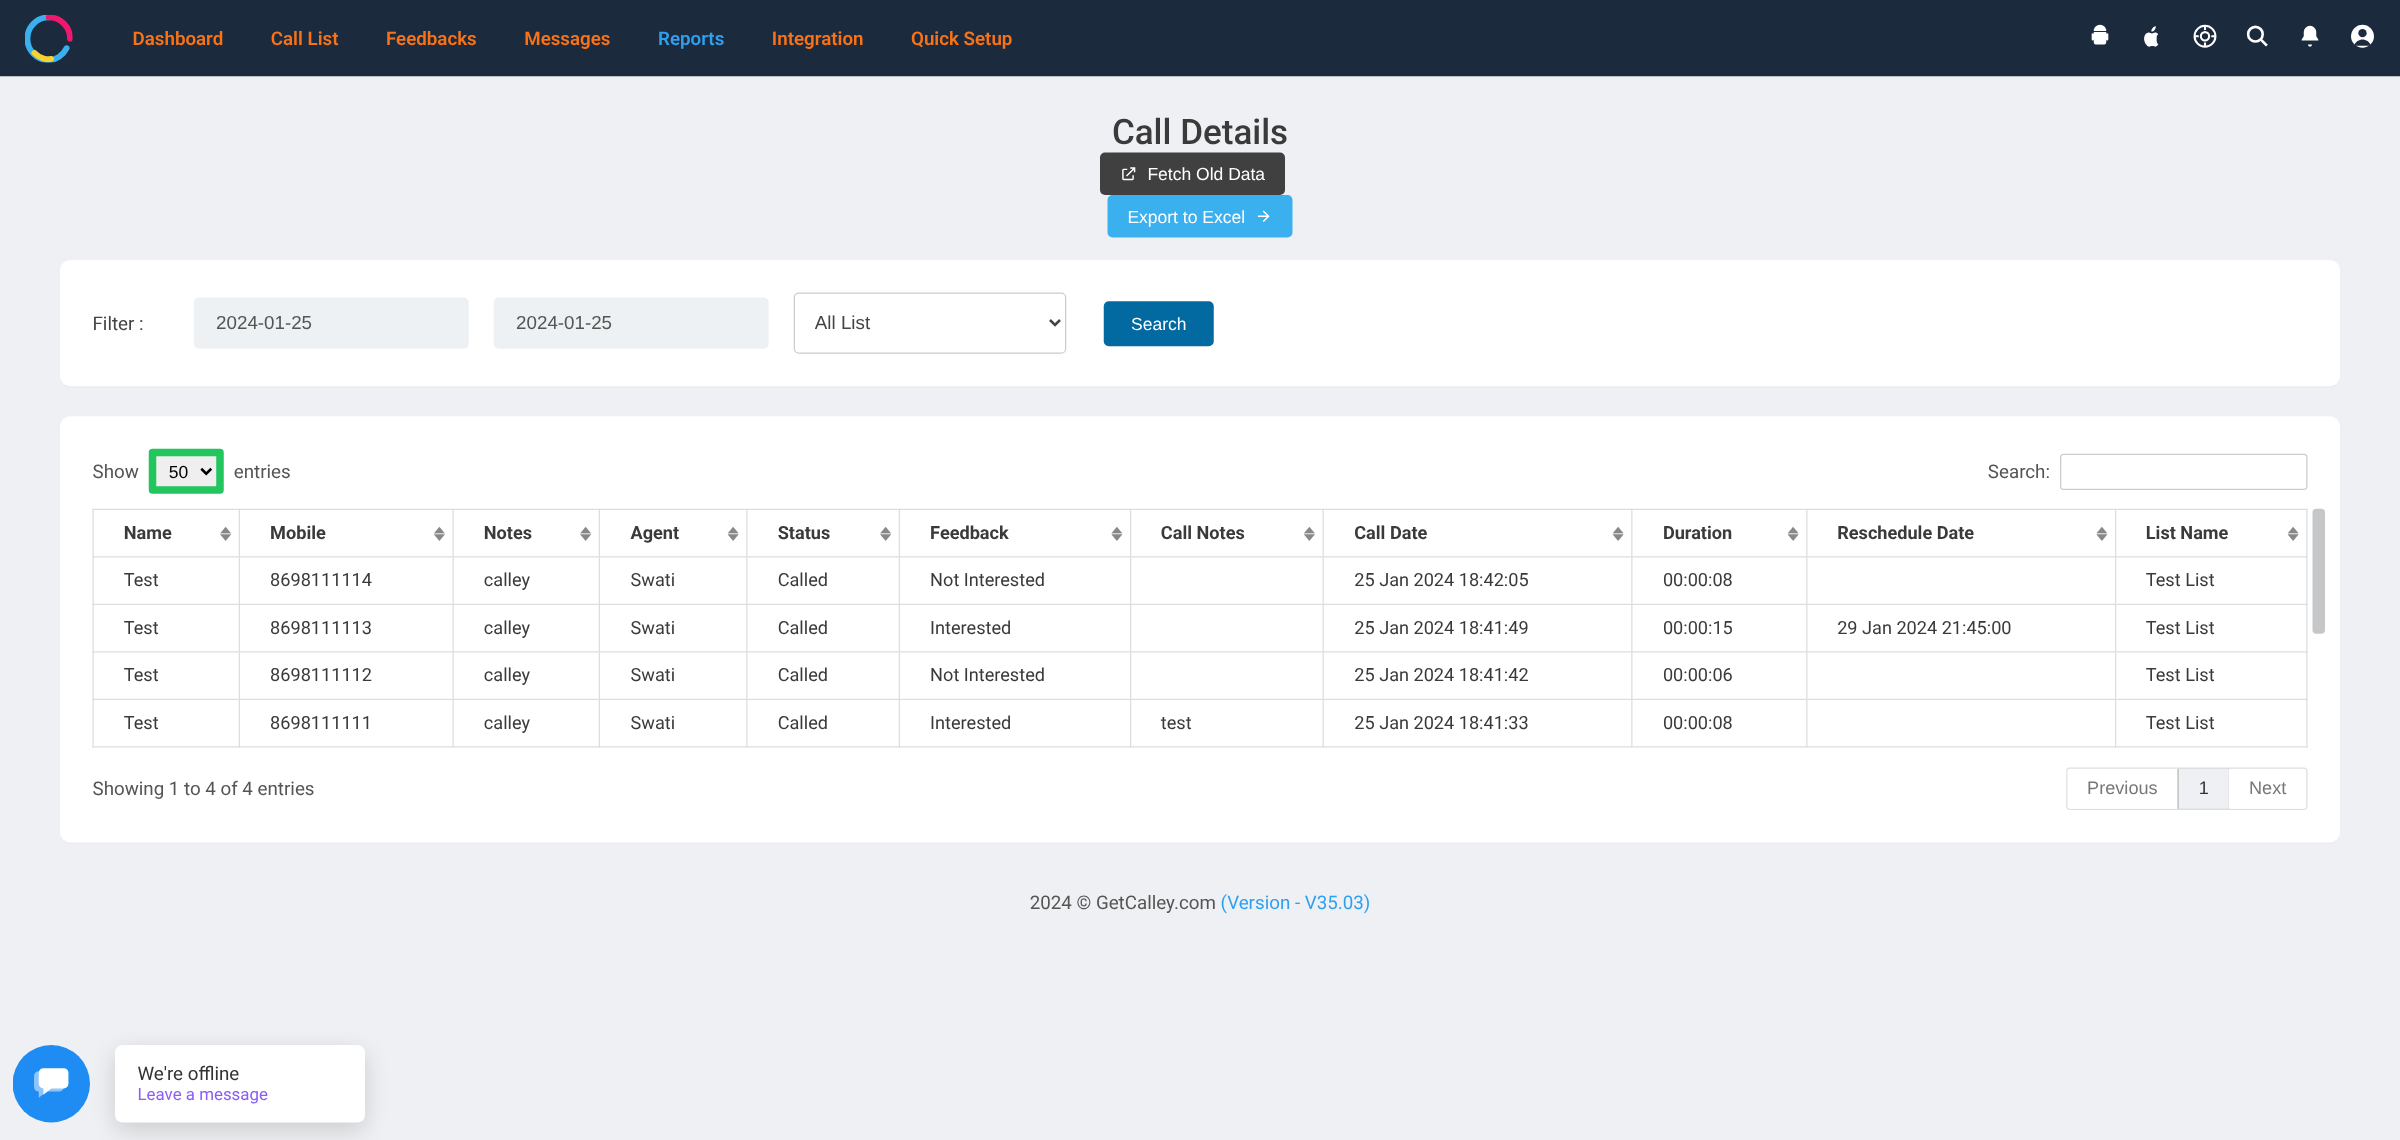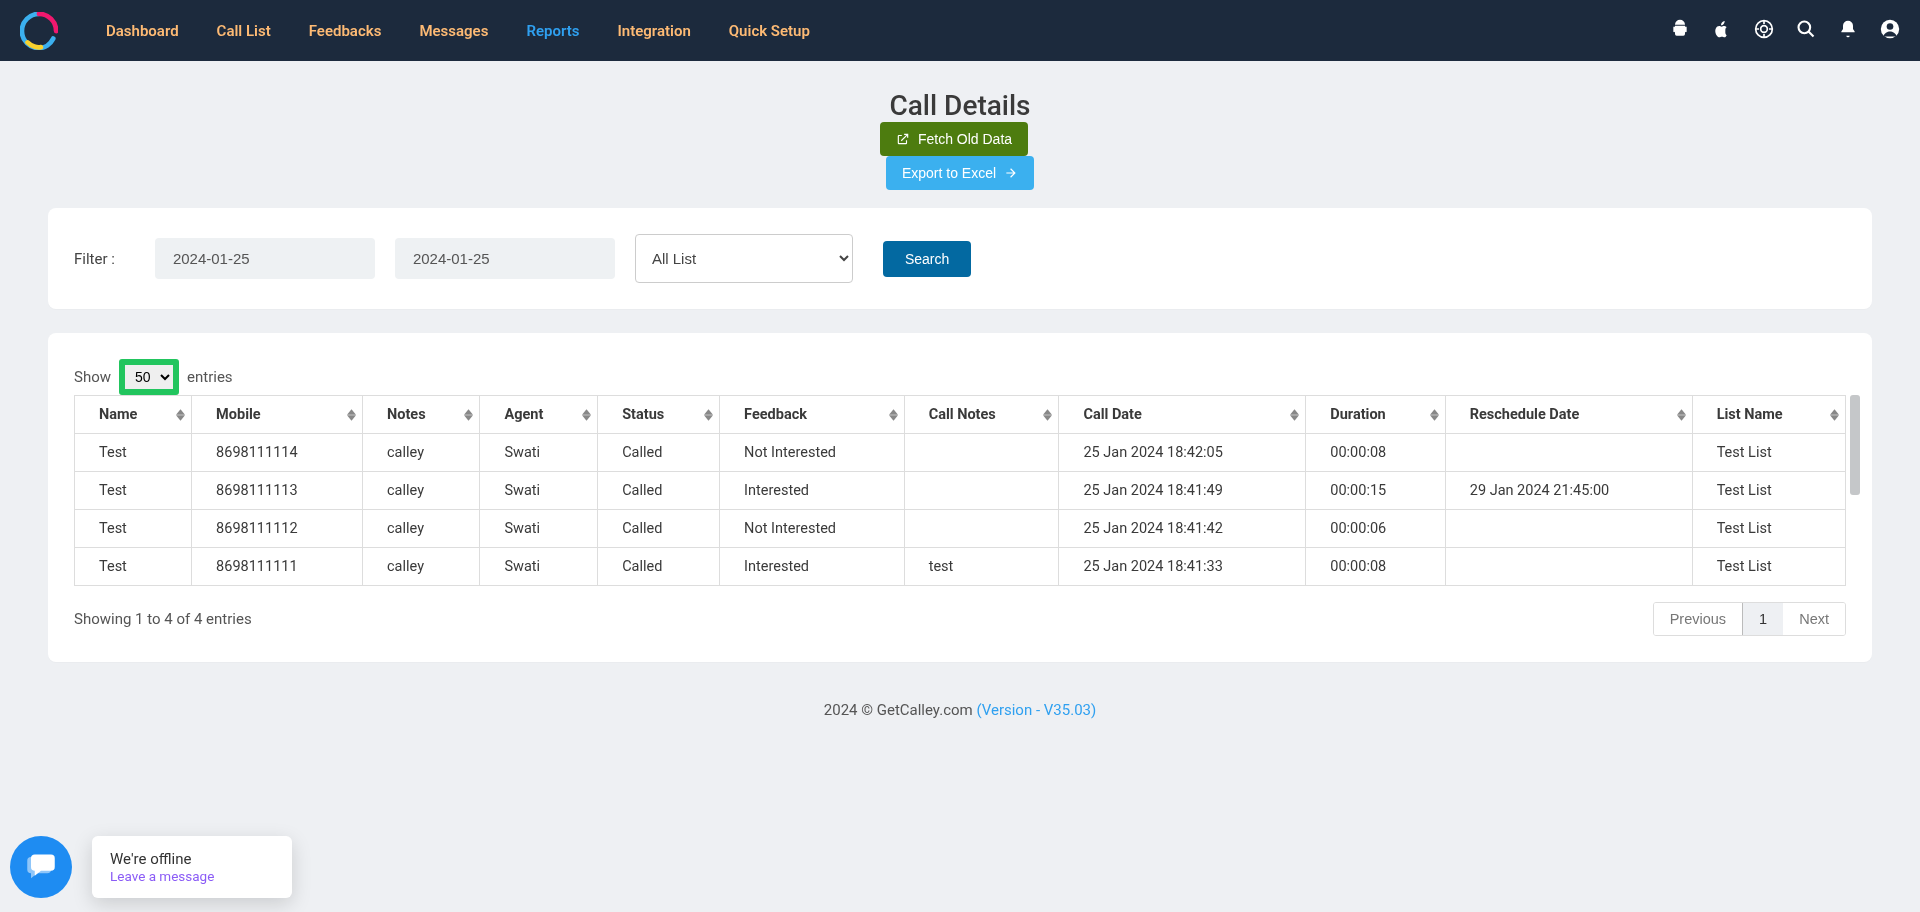--- a/index.html
+++ b/index.html
@@ -2,45 +2,45 @@
 <html><head>
 <meta charset="utf-8">
 <style>
 * { box-sizing: border-box; margin: 0; padding: 0; }
 body { font-family: -apple-system, BlinkMacSystemFont, 'Segoe UI', Roboto, Arial, sans-serif; background: #eef0f3; color: #333; font-size: 14px; }
 
 
 .header { background: #1c2a3d; height: 61px; display: flex; align-items: center; padding: 0 20px; }
 .logo { width: 38px; height: 38px; margin-right: 30px; }
 .nav { display: flex; gap: 2px; }
-.nav-item { color: #fdba74; padding: 10px 18px; font-size: 15px; font-weight: 600; cursor: pointer; }
+.nav-item { color: #f97316; padding: 10px 18px; font-size: 15px; font-weight: 600; cursor: pointer; }
 .nav-item.active { color: #2fa0f0; }
 .header-right { margin-left: auto; display: flex; gap: 22px; align-items: center; }
 .hicon { width: 20px; height: 20px; fill: #fff; cursor: pointer; }
 
 
 .page-head { display: flex; align-items: center; padding: 28px 48px 18px; flex-direction: column; }
 .page-title { font-size: 28px; font-weight: 500; color: #3a3a3a; }
 .page-head .spacer { flex: 1; }
 .btn { border: none; border-radius: 4px; padding: 9px 16px; font-size: 14px; cursor: pointer; display: inline-flex; align-items: center; gap: 8px; font-weight: 500; }
-.btn-danger { background: #4d7c0f; color: #fff; margin-right: 12px; }
+.btn-danger { background: #404040; color: #fff; margin-right: 12px; }
 .btn-info { background: #3bb0ef; color: #fff; }
 .btn-primary { background: #0369a1; color: #fff; }
 
 
 .panel { background: #fff; border-radius: 8px; margin: 0 48px 24px; padding: 26px 26px; box-shadow: 0 1px 1px rgba(0,0,0,0.02); }
 
 
 .filter-row { display: flex; align-items: center; gap: 20px; }
 .filter-label { font-size: 15px; color: #444; margin-right: 20px; }
 .date-input { background: #eef1f3; border: none; border-radius: 4px; padding: 12px 18px; font-size: 15px; color: #555; width: 220px; }
 .select { background: #fff; border: 1px solid #ccc; border-radius: 4px; padding: 14px 12px; font-size: 15px; color: #444; width: 218px; }
 
 
-.table-controls { display: flex; align-items: center; }
+.table-controls { display: flex; align-items: center; margin-bottom: 12px; }
 .show-entries { display: flex; align-items: center; gap: 8px; color: #555; font-size: 15px; }
 .entries-select { border: 6px solid #22c55e; border-radius: 3px; padding: 3px 6px; font-size: 14px; }
 .search-box { margin-left: auto; display: flex; align-items: center; gap: 8px; font-size: 15px; color: #555; }
 .search-input { border: 1px solid #ccc; border-radius: 3px; padding: 6px 8px; width: 198px; }
 
 .table-wrap { position: relative; }
 .table { width: 100%; border-collapse: collapse; border: 1px solid #ddd; }
 .table th, .table td { border: 1px solid #ddd; padding: 10px 24px; text-align: left; font-size: 14.5px; color: #3a3a3a; vertical-align: middle; }
 .table th { font-weight: 700; position: relative; padding-right: 26px; }
 .sort-icons { position: absolute; right: 6px; top: 50%; transform: translateY(-50%); display: flex; flex-direction: column; }
@@ -144,20 +144,24 @@
 
 <div class="panel">
   <div class="table-controls">
     <div class="show-entries">
       <span>Show</span>
       <select class="entries-select">
         <option>50</option>
       </select>
       <span>entries</span>
     </div>
+    <div class="search-box">
+      <span>Search:</span>
+      <input class="search-input" style="">
+    </div>
   </div>
 
   <div class="table-wrap">
     <table class="table">
       <thead>
           <tr id="thead-row">
             <th>Name<span class="sort-icons">
                 <svg viewBox="0 0 10 6">
                   <path d="M5 0L10 6H0z"></path>
                 </svg>

